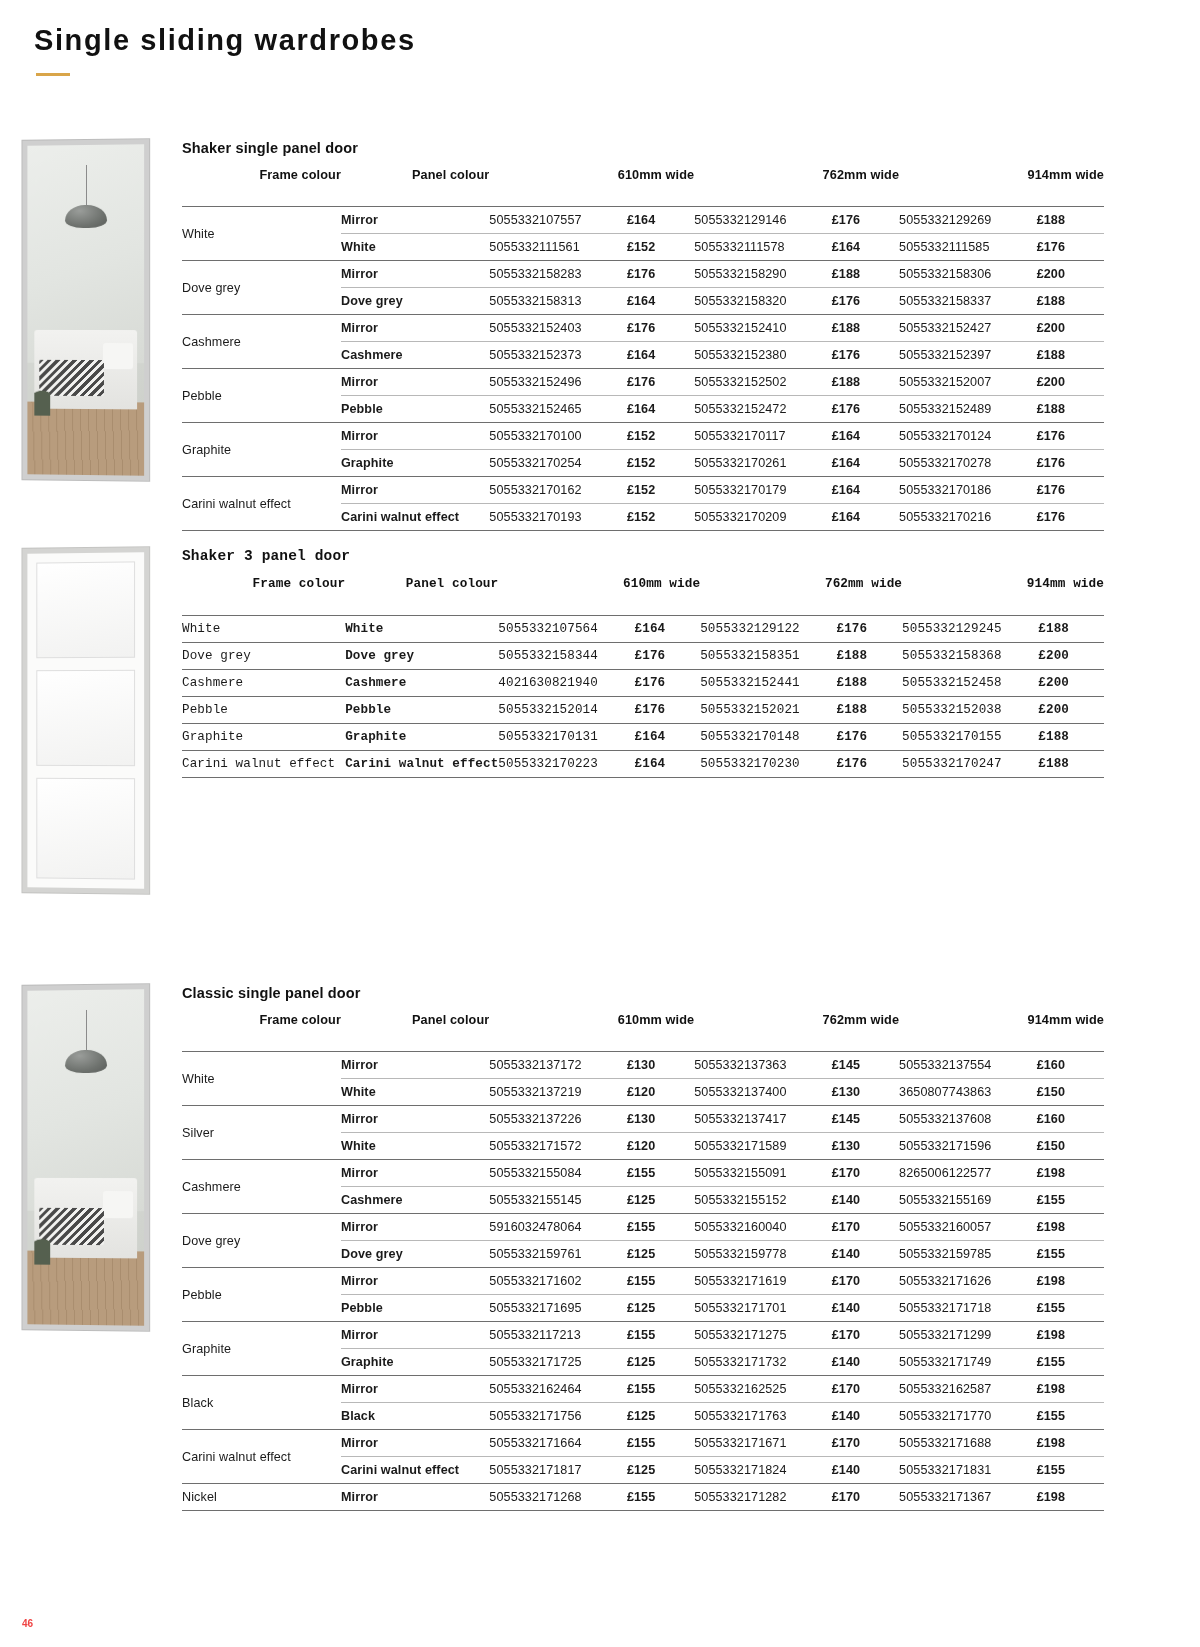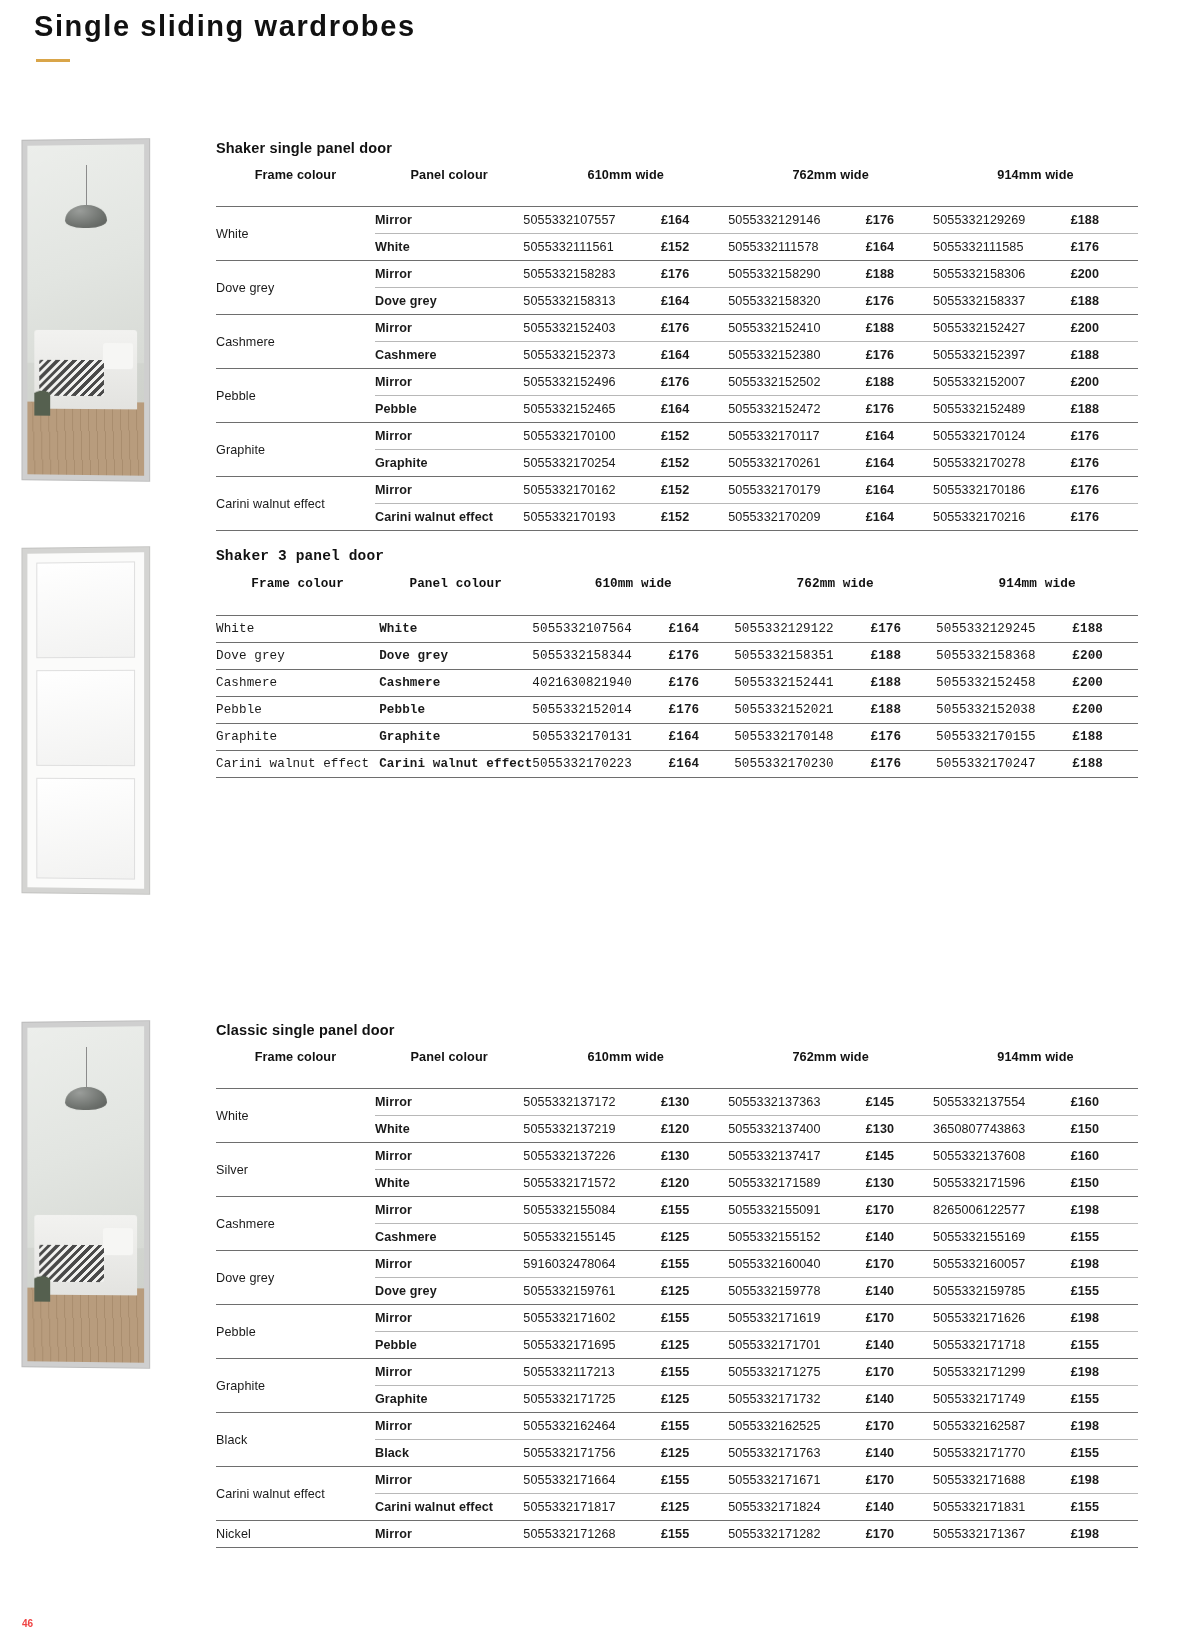--- a/index.html
+++ b/index.html
@@ -8,21 +8,21 @@
     width: 1200px;
     height: 1647px;
     background: #ffffff;
     font-family: "Liberation Sans", sans-serif;
     color: #1a1a1a;
     position: relative;
     overflow: hidden;
   }
 
   
-  .page-header { padding: 10px 0 0 34px; }
+  .page-header { padding: 24px 0 0 34px; }
   .page-title {
     font-size: 29px;
     font-weight: bold;
     letter-spacing: 1.6px;
     margin: 0;
     color: #111;
   }
   .title-rule {
     width: 34px;
     height: 3px;
@@ -35,21 +35,21 @@
     font-size: 14.6px;
     line-height: 1.55;
     letter-spacing: 0.1px;
     color: #1a1a1a;
   }
 
   
   .section { position: absolute; }
   .sec-1 { top: 140px; left: 0; }
   .sec-2 { top: 548px; left: 0; font-family: Liberation Mono, monospace; }
-  .sec-3 { top: 1022px; left: 0; }
+  .sec-3 { top: 985px; left: 0; }
 
   .sec-inner { display: flex; align-items: flex-start; }
 
   
   .product-figure { flex: 0 0 auto; }
   .fig-1 { width: 160px; margin-left: 22px; }
   .fig-2 { width: 160px; margin-left: 22px; }
   .fig-3 { width: 160px; margin-left: 22px; }
 
   .door-mirror {
@@ -120,36 +120,36 @@
   .door-panel .pane {
     position: absolute; left: 9px; right: 9px;
     background: linear-gradient(170deg,#ffffff 0%, #f2f2f1 100%);
     border: 1px solid #dedede;
   }
   .door-panel .pane.p1 { top: 9px; height: 96px; }
   .door-panel .pane.p2 { top: 117px; height: 96px; }
   .door-panel .pane.p3 { top: 225px; bottom: 9px; }
 
   
-  .table-block { flex: 1 1 auto; margin-left: 34px; padding-right: 48px; }
+  .table-block { flex: 1 1 auto; padding-right: 48px; }
   .table-title {
     font-size: 14.5px;
     font-weight: bold;
     letter-spacing: .15px;
     margin: 0 0 12px 0;
     color: #111;
   }
   table.spec {
     width: 922px;
     border-collapse: collapse;
     font-size: 12.6px;
     letter-spacing: .1px;
   }
   table.spec th {
-    text-align: center;
+    text-align: right;
     font-weight: bold;
     font-size: 12.7px;
     padding: 0 0 24px 0;
     color: #111;
     white-space: nowrap;
   }
   table.spec td {
     padding: 6px 0;
     vertical-align: middle;
     color: #1a1a1a;

